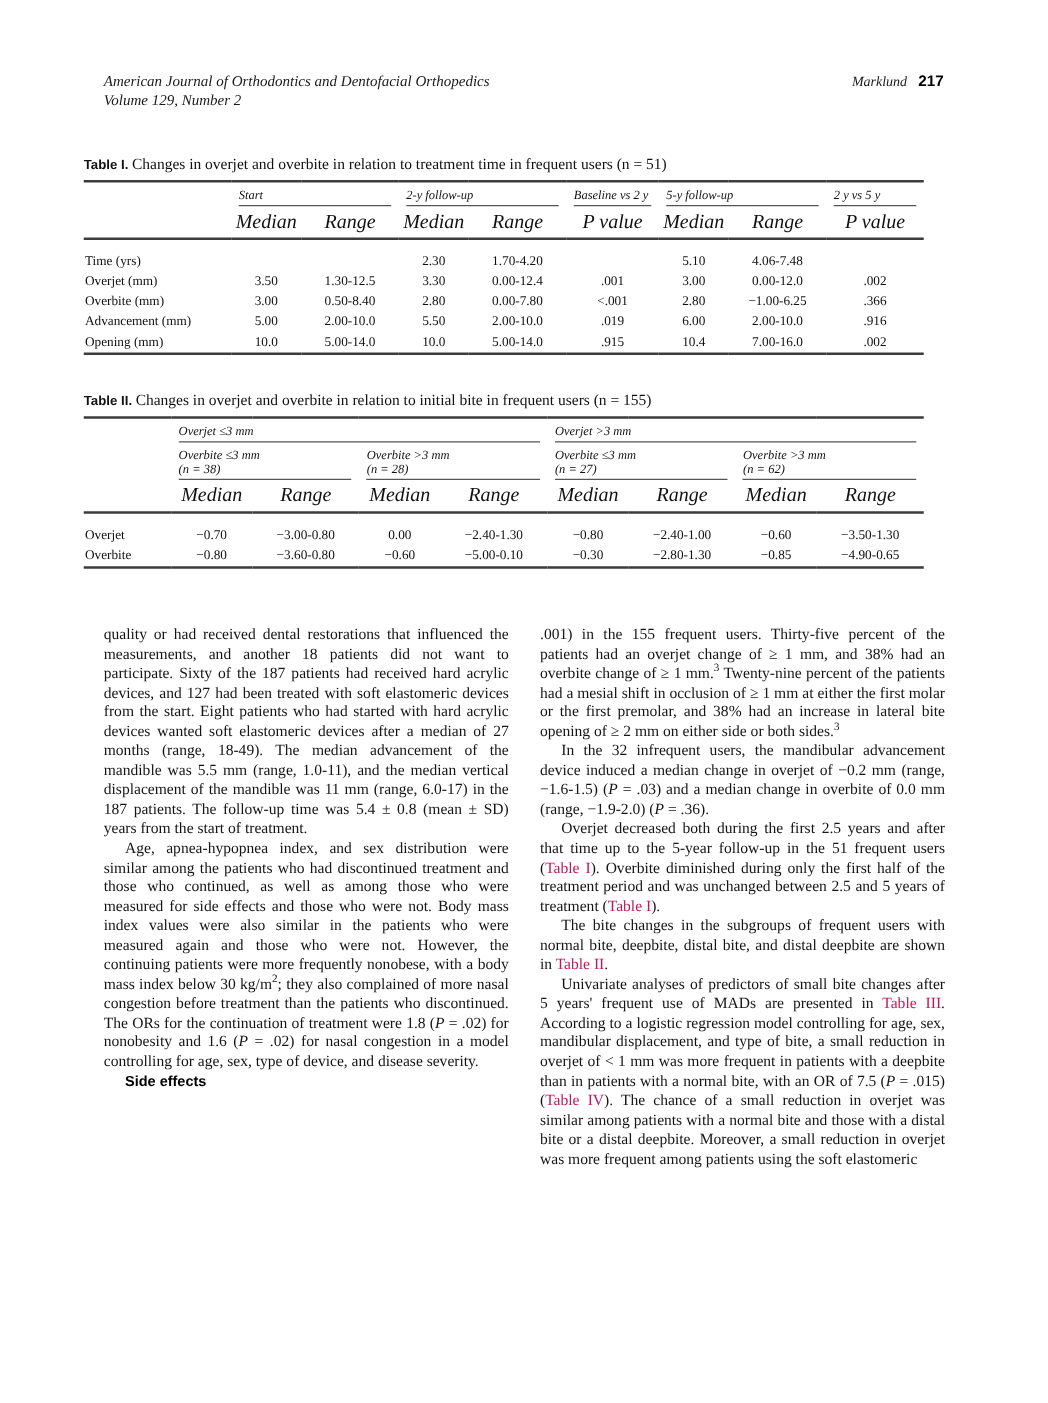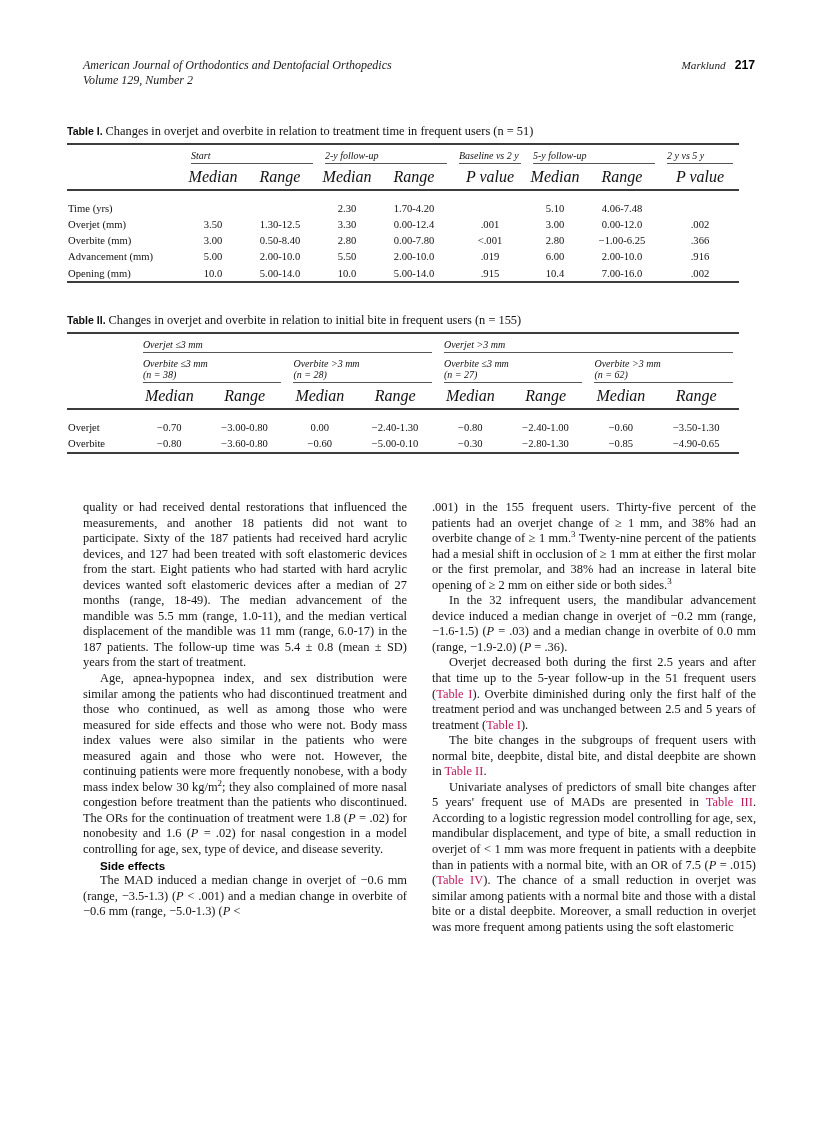--- a/index.html
+++ b/index.html
@@ -392,21 +392,20 @@
       </tbody>
     </table>
   </div>
 
   <div class="body-cols">
 
     <div class="col">
       <p class="noindent"><span>quality or had received dental restorations that influenced the measurements, and another 18 patients did not want to participate. Sixty of the 187 patients had received hard acrylic devices, and 127 had been treated with soft elastomeric devices from the start. Eight patients who had started with hard acrylic devices wanted soft elastomeric devices after a median of 27 months (range, 18-49). The median advancement of the mandible was 5.5 mm (range, 1.0-11), and the median vertical displacement of the mandible was 11 mm (range, 6.0-17) in the 187 patients. The follow-up time was 5.4 ± 0.8 (mean ± SD) years from the start of treatment.</span></p>
       <p><span>Age, apnea-hypopnea index, and sex distribution were similar among the patients who had discontinued treatment and those who continued, as well as among those who were measured for side effects and those who were not. Body mass index values were also similar in the patients who were measured again and those who were not. However, the continuing patients were more frequently nonobese, with a body mass index below 30 kg/m</span><sup>2</sup><span>; they also complained of more nasal congestion before treatment than the patients who discontinued. The ORs for the continuation of treatment were 1.8 (</span><i>P</i><span> = .02) for nonobesity and 1.6 (</span><i>P</i><span> = .02) for nasal congestion in a model controlling for age, sex, type of device, and disease severity.</span></p>
       <p class="subhead">Side effects</p>
-      <p><span>The MAD induced a median change in overjet of −0.6 mm (range, −3.5-1.3) (</span><i>P</i><span> &lt; .001) and a median change in overbite of −0.6 mm (range, −5.0-1.3) (</span><i>P</i><span> &lt;</span></p>
     </div>
 
     <div class="col">
       <p class="noindent"><span>.001) in the 155 frequent users. Thirty-five percent of the patients had an overjet change of ≥ 1 mm, and 38% had an overbite change of ≥ 1 mm.</span><sup>3</sup><span> Twenty-nine percent of the patients had a mesial shift in occlusion of ≥ 1 mm at either the first molar or the first premolar, and 38% had an increase in lateral bite opening of ≥ 2 mm on either side or both sides.</span><sup>3</sup></p>
       <p><span>In the 32 infrequent users, the mandibular advancement device induced a median change in overjet of −0.2 mm (range, −1.6-1.5) (</span><i>P</i><span> = .03) and a median change in overbite of 0.0 mm (range, −1.9-2.0) (</span><i>P</i><span> = .36).</span></p>
       <p><span>Overjet decreased both during the first 2.5 years and after that time up to the 5-year follow-up in the 51 frequent users (</span><span class="xref">Table I</span><span>). Overbite diminished during only the first half of the treatment period and was unchanged between 2.5 and 5 years of treatment (</span><span class="xref">Table I</span><span>).</span></p>
       <p><span>The bite changes in the subgroups of frequent users with normal bite, deepbite, distal bite, and distal deepbite are shown in </span><span class="xref">Table II</span><span>.</span></p>
       <p><span>Univariate analyses of predictors of small bite changes after 5 years' frequent use of MADs are presented in </span><span class="xref">Table III</span><span>. According to a logistic regression model controlling for age, sex, mandibular displacement, and type of bite, a small reduction in overjet of &lt; 1 mm was more frequent in patients with a deepbite than in patients with a normal bite, with an OR of 7.5 (</span><i>P</i><span> = .015) (</span><span class="xref">Table IV</span><span>). The chance of a small reduction in overjet was similar among patients with a normal bite and those with a distal bite or a distal deepbite. Moreover, a small reduction in overjet was more frequent among patients using the soft elastomeric</span></p>
     </div>
 

